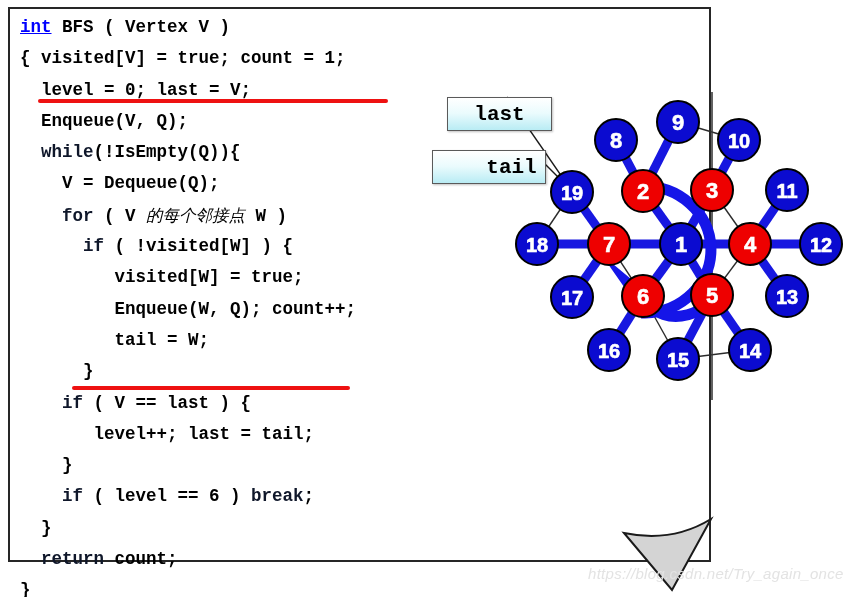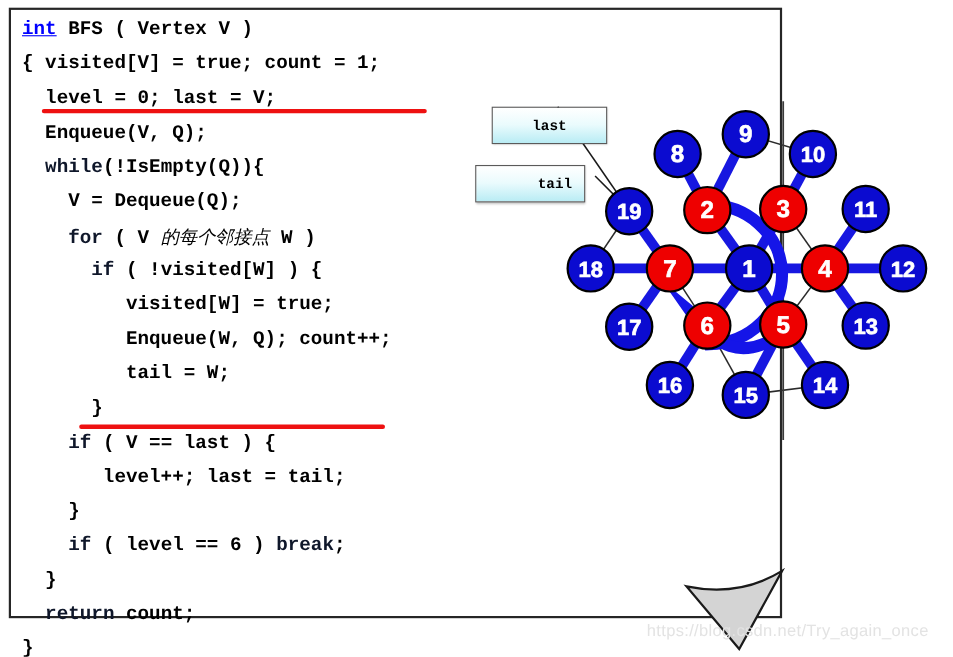--- a/index.html
+++ b/index.html
@@ -22,33 +22,33 @@
   .cjk{font-family:"DejaVu Sans","Liberation Sans",sans-serif;font-weight:400;
        font-size:16.5px;letter-spacing:0px;font-style:italic;}
   .rule{position:absolute;background:#ee1111;height:4px;border-radius:2px;}
   #rule-1{left:38px;top:99px;width:350px;}
   #rule-2{left:72px;top:386px;width:278px;}
 
   
   .callout{position:absolute;border:1px solid #5a5a5a;box-sizing:border-box;
            background:linear-gradient(180deg,#ffffff 0%,#eafbfd 48%,#b9ecf4 100%);
            font-family:"Liberation Mono","DejaVu Sans Mono",monospace;
-           font-size:13px;font-weight:bold;color:#000;
+           font-size:21px;font-weight:bold;color:#000;
            display:flex;align-items:center;justify-content:center;
            box-shadow:1px 1px 2px rgba(0,0,0,.25);}
   #callout-last{left:447px;top:97px;width:105px;height:34px;}
-  #callout-tail{left:432px;top:150px;width:100px;height:34px;padding-left:45px;}
+  #callout-tail{left:432px;top:150px;width:114px;height:34px;padding-left:45px;}
 
   
   #graph-svg{position:absolute;left:0;top:0;width:866px;height:597px;}
 
   
   #watermark{position:absolute;left:588px;top:565px;color:#e3e3e3;
              font-size:15px;font-family:"Liberation Sans",sans-serif;
-             white-space:nowrap;letter-spacing:.3px;}
+             white-space:nowrap;letter-spacing:.3px;font-style:italic;}
 </style>
 </head>
 <body>
 
 <div id="slide-frame"></div>
 
 <svg id="page-curl">
   <path d="M711,519 L672,590 L624,533 Q672,543 711,519 Z" fill="#d4d4d4" stroke="#1a1a1a" stroke-width="2"></path>
 </svg>
 

